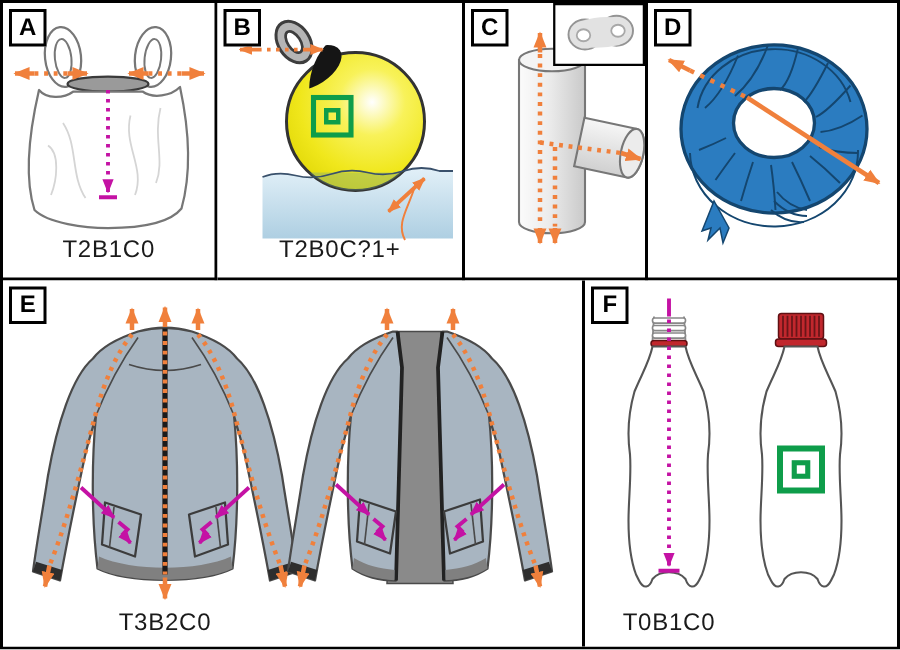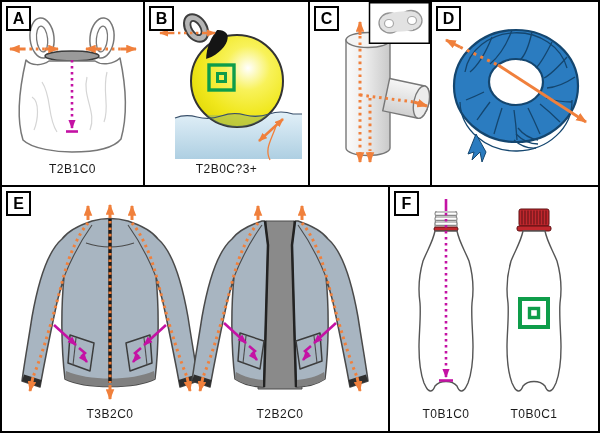--- a/index.html
+++ b/index.html
@@ -13,21 +13,21 @@
   .panel.br{border-right:2px solid #000;}
   .panel.bb{border-bottom:2px solid #000;}
   .panel svg.art{position:absolute;left:0;top:0;width:100%;height:100%;display:block;}
   .plabel{
     position:absolute;top:4px;left:4px;width:21px;height:21px;z-index:5;
     border:2px solid #000;background:#fff;display:flex;align-items:center;justify-content:center;
     font-weight:bold;font-size:16px;color:#000;
   }
   .code{
     position:absolute;z-index:4;text-align:center;color:#1a1a1a;
-    font-size:12px;letter-spacing:0.5px;
+    font-size:16px;letter-spacing:0.5px;
   }
   .top .code{bottom:9px;left:0;width:100%;}
   
   .ol{stroke:var(--c-orange);stroke-width:3;fill:none;stroke-linecap:butt;}
   .old{stroke:var(--c-orange);stroke-width:3;fill:none;stroke-dasharray:2.6 3.8;}
   .ol2{stroke:var(--c-orange);stroke-width:2.5;fill:none;}
   .ml{stroke:var(--c-magenta);stroke-width:2.6;fill:none;}
   .mld{stroke:var(--c-magenta);stroke-width:2.6;fill:none;stroke-dasharray:2.4 3.6;}
   .grn{stroke:var(--c-green);fill:none;}
   .fo{fill:var(--c-orange);}
@@ -133,21 +133,21 @@
         </g>
         <g>
           <line class="ol2" x1="15" y1="31" x2="27" y2="31" marker-start="url(#ah-o)"></line>
           <line class="ol2" x1="27" y1="31" x2="57" y2="31" stroke-dasharray="2.4 3.6"></line>
           <line class="ol2" x1="57" y1="31" x2="70" y2="31" marker-end="url(#ah-o)"></line>
         </g>
         <line class="ol2" x1="114" y1="139" x2="138" y2="117" marker-start="url(#ah-o)" marker-end="url(#ah-o)"></line>
         <path d="M131,124 C127,137 119,147 125,158" fill="none" stroke="var(--c-orange)" stroke-width="1.3"></path>
       </svg>
       <div class="plabel">B</div>
-      <div class="code">T2B0C?3+</div>
+      <div class="code">T2B0C?1+</div>
     </div>
 
     <div class="panel top br bb" style="width:122px;height:185px">
       <svg class="art" viewBox="0 0 120 183">
         <path d="M36,38 L36,146 A22,7.5 0 0 0 80,146 L80,38 Z" fill="url(#gcy)" stroke="#777" stroke-width="1.4"></path>
         <ellipse cx="58" cy="38" rx="22" ry="7.5" fill="#f4f4f4" stroke="#777" stroke-width="1.4"></ellipse>
         <g transform="rotate(12 80 94)">
           <path d="M76,77 L112,77 A7.5,16.5 0 0 1 112,110 L76,110 Z" fill="url(#gcb)" stroke="#777" stroke-width="1.4"></path>
           <ellipse cx="112" cy="93.5" rx="7.5" ry="16.5" fill="#ececec" stroke="#777" stroke-width="1.4"></ellipse>
         </g>
@@ -279,21 +279,20 @@
           <g>
             <line class="ml" x1="222" y1="136" x2="244" y2="156" marker-end="url(#ah-m)"></line>
             <path class="ml" stroke-width="2.2" d="M247,159 L253,164 L250,167 L255,173" marker-end="url(#ah-m)"></path>
             <line class="ml" x1="334" y1="136" x2="312" y2="156" marker-end="url(#ah-m)"></line>
             <path class="ml" stroke-width="2.2" d="M309,159 L303,164 L306,167 L301,173" marker-end="url(#ah-m)"></path>
           </g>
         </g>
       </svg>
       <div class="plabel">E</div>
       <div class="code" style="top:220px;left:18px;width:180px">T3B2C0</div>
-      <div class="code" style="top:220px;left:188px;width:180px">T2B2C0</div>
     </div>
 
     <div class="panel bottom" style="width:208px;height:244px">
       <svg class="art" viewBox="0 0 208 244">
 
         <g>
           <line x1="46" y1="24" x2="45" y2="40" stroke="#888" stroke-width="1.2"></line>
           <line x1="66" y1="24" x2="67" y2="40" stroke="#888" stroke-width="1.2"></line>
           <g fill="#fff" stroke="#888" stroke-width="1.1">
             <rect x="45" y="25" width="22" height="3.4" rx="1.5"></rect>
@@ -330,16 +329,15 @@
                L124,200 C127,206 131,205 133,199 C138,193 150,193 155,199 C157,205 161,206 164,200 L166,196
                C169,188 171,176 171,160 C171,146 169,130 170,116 C172,102 171,88 167,74 C162,62 157,54 155,44 Z"></path>
           <g>
             <rect class="grn" x="130" y="112" width="28" height="28" stroke-width="4"></rect>
             <rect class="grn" x="139.5" y="121.5" width="9" height="9" stroke-width="3.4"></rect>
           </g>
         </g>
       </svg>
       <div class="plabel">F</div>
       <div class="code" style="top:220px;left:0;width:112px">T0B1C0</div>
-      <div class="code" style="top:220px;left:88px;width:112px">T0B0C1</div>
     </div>
   </div>
 </div>
 
 </body></html>

